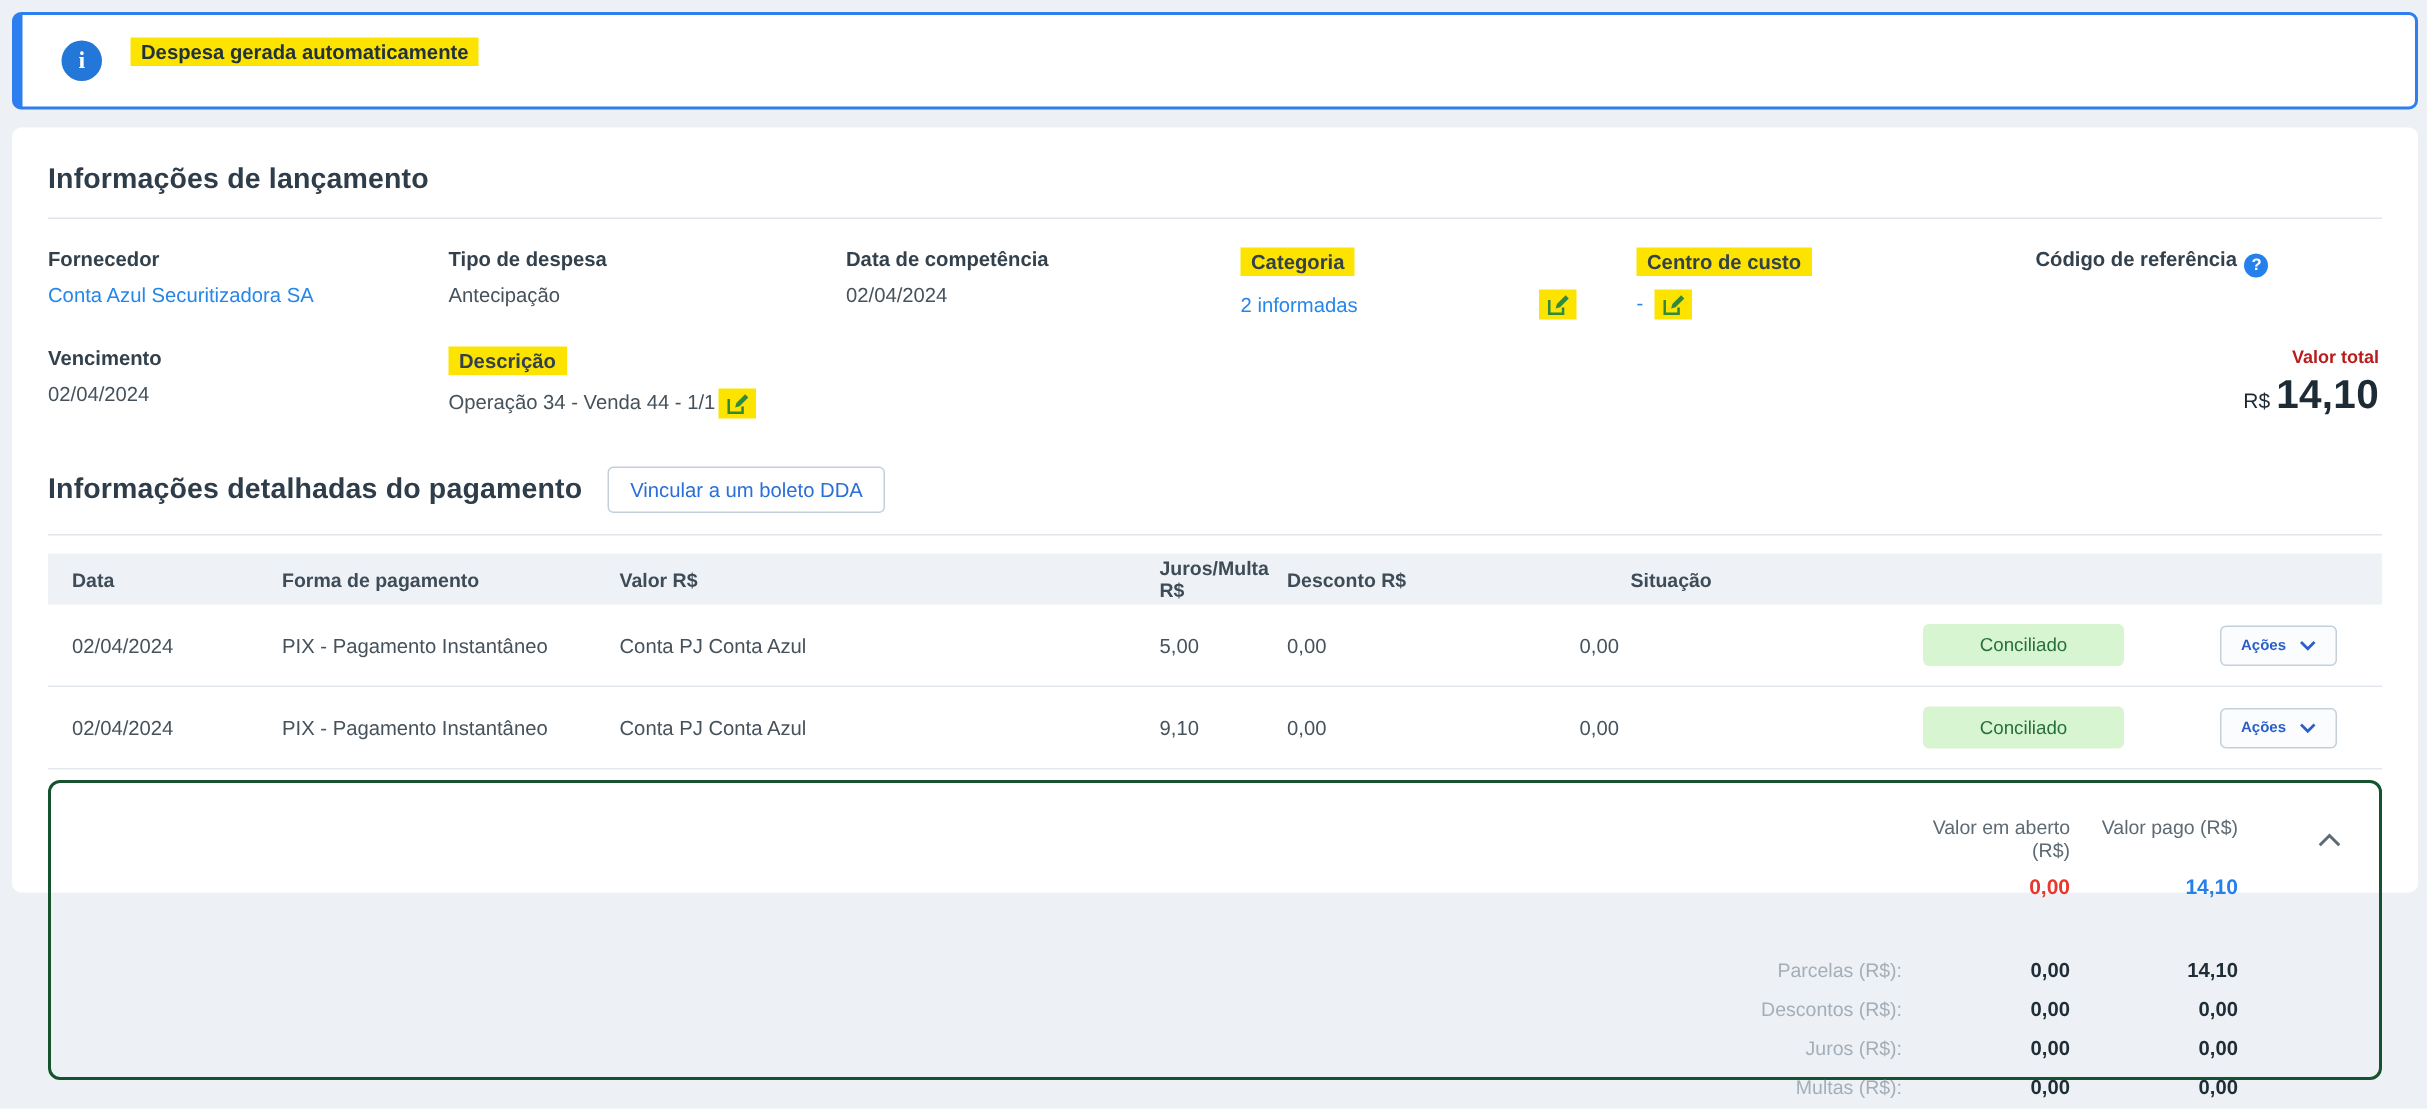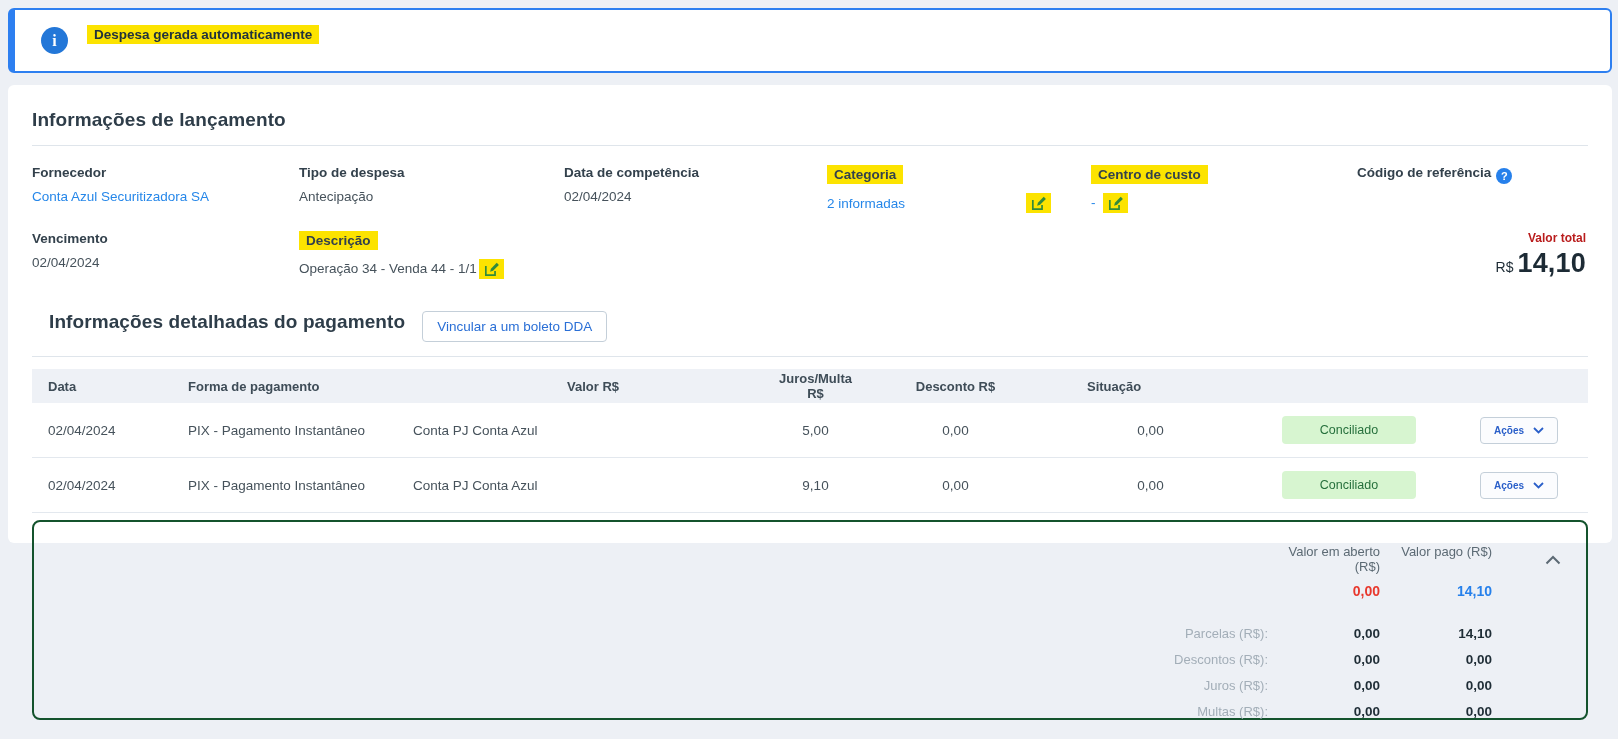--- a/index.html
+++ b/index.html
@@ -32,21 +32,21 @@
   }
   .hl { background: #fce300; padding: 2px 7px; display: inline-block; }
   .banner-title { font-weight: 700; font-size: 13.5px; color: #21323c; }
   .banner-desc { margin-top: 8px; font-size: 13.5px; color: #46525b; }
   
   .card {
     margin: 0 6px 0 8px;
     background: #fff;
     border-radius: 6px;
     padding: 24px 24px 10px;
-    height: 458px;
+    height: 510px;
     position: relative;
   }
   .section-title { font-size: 19px; font-weight: 600; color: #2e3d49; margin: 0; letter-spacing: .1px; }
   .divider { border: none; border-top: 1px solid #dfe5eb; margin: 14px 0 0; }
   
   .fields {
     display: grid;
     grid-template-columns: 267px 265px 263px 264px 266px 1fr;
     row-gap: 18px;
     margin-top: 19px;
@@ -67,21 +67,21 @@
     display: inline-flex; align-items: center; justify-content: center;
     font-size: 11px; font-weight: 700;
     vertical-align: -3px; margin-left: 5px; cursor: pointer;
   }
   .vt-block { grid-column: 6; text-align: right; padding-right: 2px; }
   .vt-label { font-size: 12px; font-weight: 700; color: #b91c1c; }
   .vt-value { margin-top: 3px; color: #1d2b35; }
   .vt-cur { font-size: 14px; font-weight: 400; margin-right: 4px; }
   .vt-amount { font-size: 27px; font-weight: 700; letter-spacing: .2px; }
   
-  .pay-head { margin-top: 32px; display: flex; gap: 17px; margin-left: 17px; }
+  .pay-head { margin-top: 32px; display: flex; align-items: center; gap: 17px; }
   .dda-btn {
     border: 1px solid #c4cfd9; border-radius: 4px;
     background: #fff; color: #2a6fd6;
     font-size: 13.5px; padding: 7px 14px;
     font-family: "Liberation Sans", sans-serif;
     cursor: pointer;
   }
   
   .thead, .trow {
     display: grid;
@@ -94,21 +94,21 @@
     height: 34px;
     font-size: 13px; font-weight: 600; color: #3e4c57;
     margin-top: 12px;
   }
   .trow {
     height: 55px;
     font-size: 13.5px; color: #46525b;
     border-bottom: 1px solid #e3e8ee;
   }
   .trow:last-of-type { border-bottom: none; }
-  .num { text-align: center; }
+  .num { text-align: left; }
   .sit { padding-left: 34px; }
   .badge {
     background: #d7f5d0; color: #26703c;
     border-radius: 4px;
     width: 134px; padding: 7px 0;
     text-align: center;
     font-size: 12.5px; font-weight: 500;
     display: inline-block;
   }
   .actions-btn {
@@ -128,21 +128,21 @@
     border: 2px solid #14532d; border-radius: 8px;
     padding: 22px 24px;
     height: 200px;
     position: relative;
   }
   .sum-grid { display: grid; grid-template-columns: 1fr 112px 112px; margin-right: 70px; }
   .sum-colhead { font-size: 13px; color: #5c6a74; text-align: right; }
   .sum-total { font-weight: 700; font-size: 14px; text-align: right; margin-top: 9px; }
   .open-clr { color: #e8382d; }
   .paid-clr { color: #2680eb; }
-  .sum-rows { margin-top: 27px; display: grid; row-gap: 11px; }
+  .sum-rows { margin-top: 40px; display: grid; row-gap: 11px; }
   .sum-label { color: #a3aeb8; font-size: 13px; text-align: right; }
   .sum-val { font-weight: 700; color: #1f2d36; font-size: 13.5px; text-align: right; }
   .collapse-chevron {
     position: absolute; right: 25px; top: 33px;
     cursor: pointer;
   }
   svg { display: block; }
   .edit-svg { width: 17px; height: 17px; }
 </style>
 </head>

